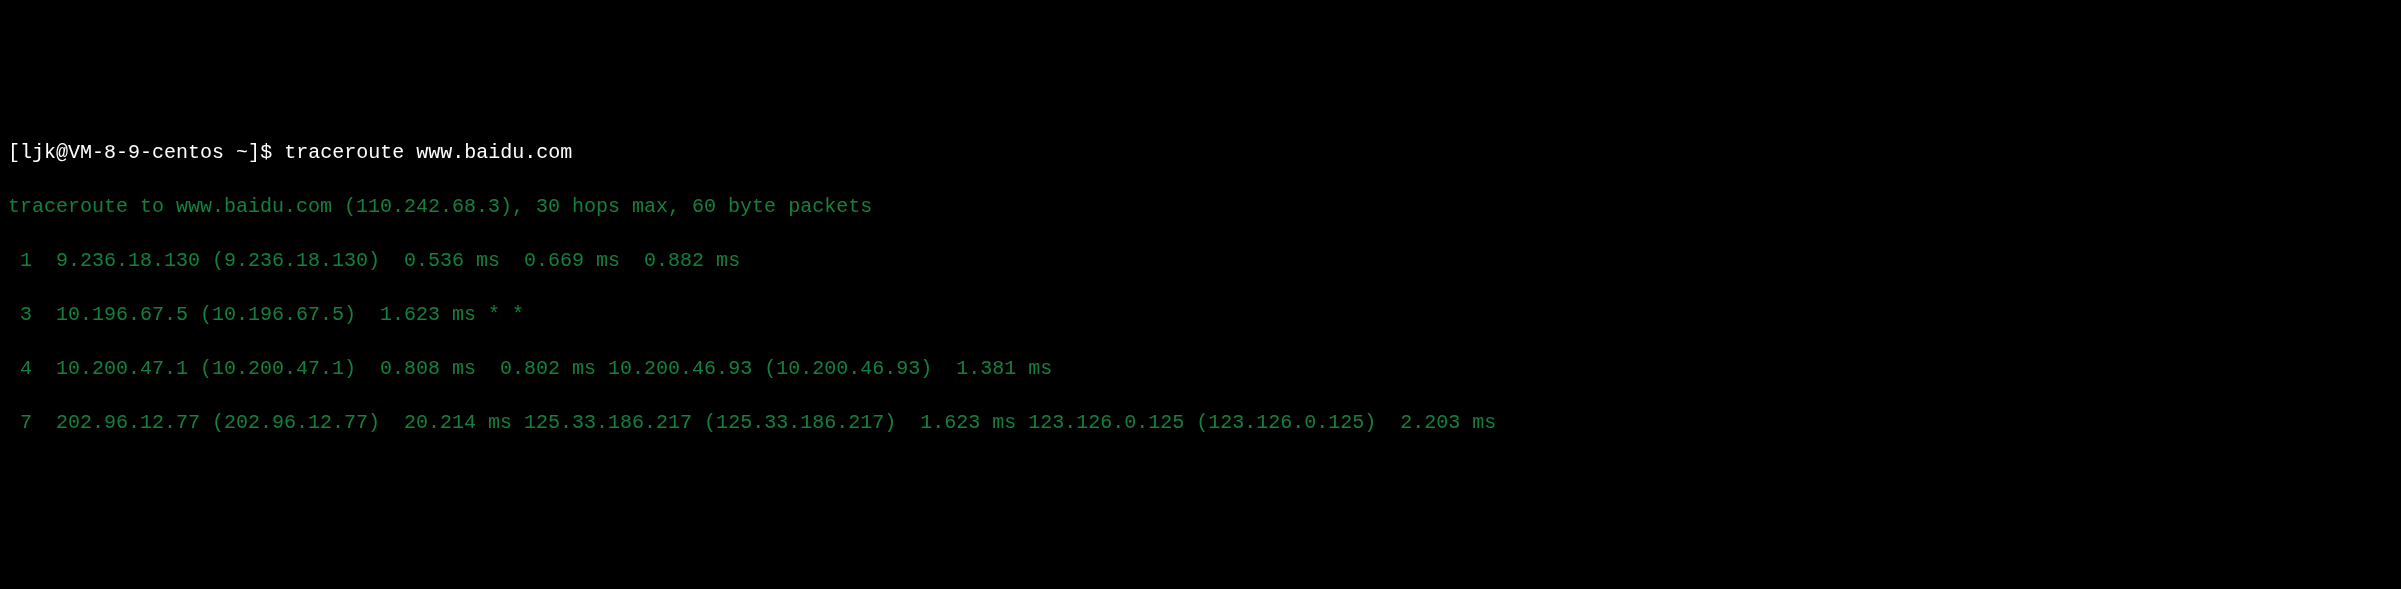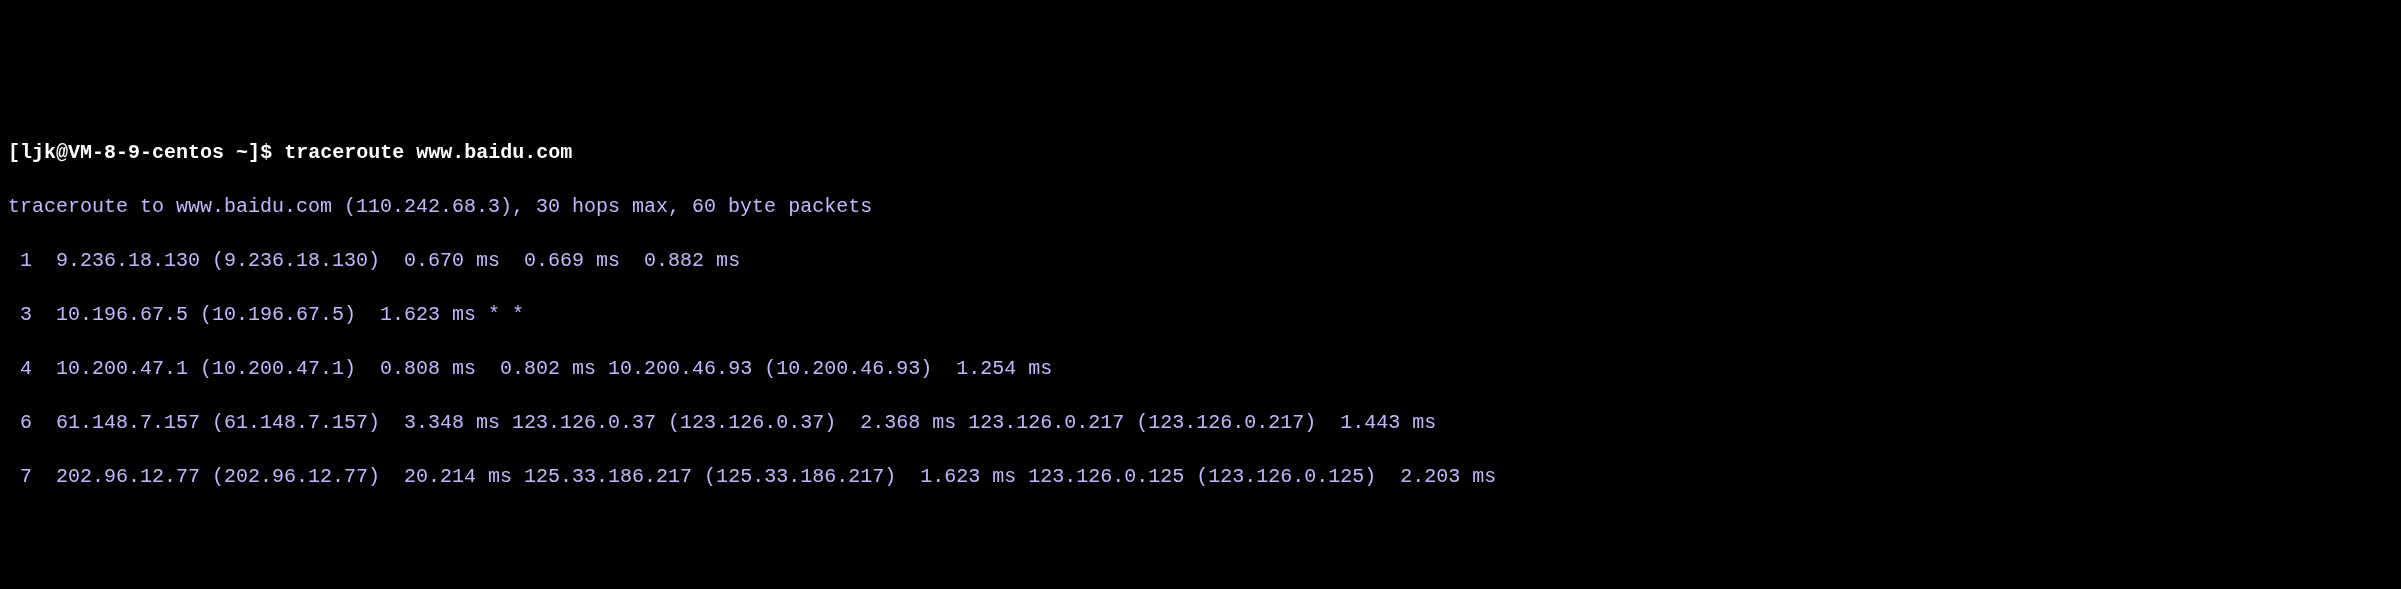--- a/index.html
+++ b/index.html
@@ -14,43 +14,41 @@
       font-size: 20px;
       line-height: 1.35;
       padding: 4px 8px;
       white-space: pre;
       width: 2401px;
       min-height: 589px;
       position: relative;
     }
     .prompt-line {
       color: #ffffff;
-      font-weight: bold;
     }
     .hop-line {
-      color: #c4b5fd;
+      color: #15803d;
     }
     .hop-num {
       display: inline-block;
       width: 2ch;
       text-align: right;
     }
   </style>
 </head>
 <body>
 
 
 
 <div class="terminal">
 <div class="prompt-line">[<span>ljk</span>@<span>VM-8-9-centos</span> <span>~</span>]<span>$</span> <span>traceroute www.baidu.com</span></div>
 <div class="hop-line">traceroute to www.baidu.com (110.242.68.3), 30 hops max, 60 byte packets</div>
-<div class="hop-line"><span class="hop-num">1</span>  <span>9.236.18.130 (9.236.18.130)  0.670 ms  0.669 ms  0.882 ms</span></div>
+<div class="hop-line"><span class="hop-num">1</span>  <span>9.236.18.130 (9.236.18.130)  0.536 ms  0.669 ms  0.882 ms</span></div>
 <div class="hop-line"><span class="hop-num">3</span>  <span>10.196.67.5 (10.196.67.5)  1.623 ms * *</span></div>
-<div class="hop-line"><span class="hop-num">4</span>  <span>10.200.47.1 (10.200.47.1)  0.808 ms  0.802 ms 10.200.46.93 (10.200.46.93)  1.254 ms</span></div>
-<div class="hop-line"><span class="hop-num">6</span>  <span>61.148.7.157 (61.148.7.157)  3.348 ms 123.126.0.37 (123.126.0.37)  2.368 ms 123.126.0.217 (123.126.0.217)  1.443 ms</span></div>
+<div class="hop-line"><span class="hop-num">4</span>  <span>10.200.47.1 (10.200.47.1)  0.808 ms  0.802 ms 10.200.46.93 (10.200.46.93)  1.381 ms</span></div>
 <div class="hop-line"><span class="hop-num">7</span>  <span>202.96.12.77 (202.96.12.77)  20.214 ms 125.33.186.217 (125.33.186.217)  1.623 ms 123.126.0.125 (123.126.0.125)  2.203 ms</span></div>
 
 
 
 
 
 
 </div>
 
 

